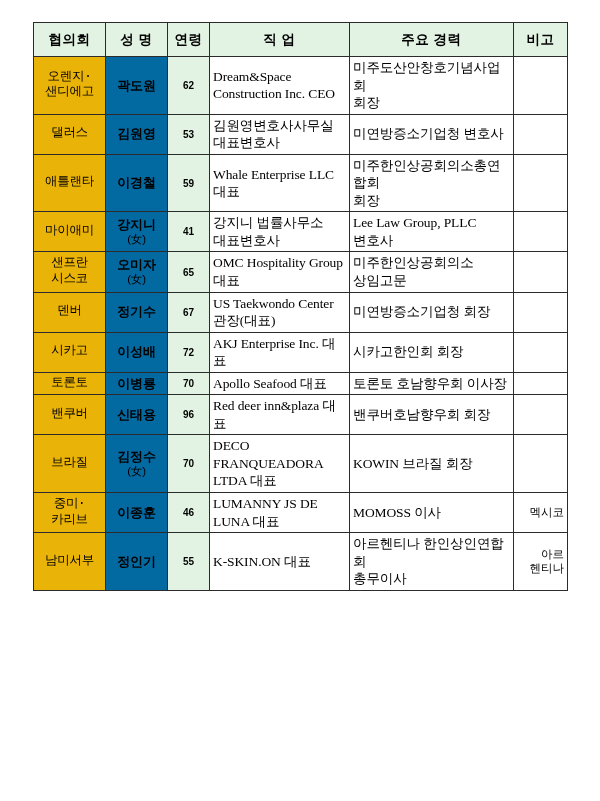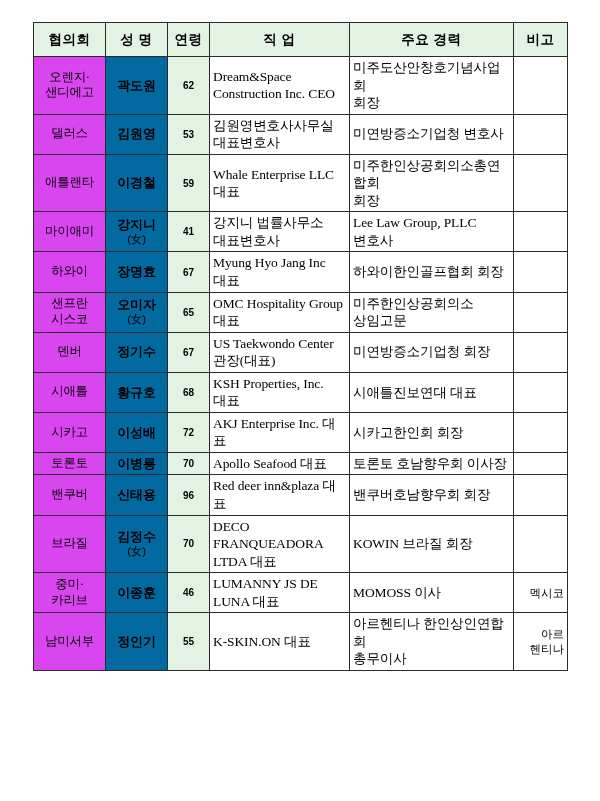--- a/index.html
+++ b/index.html
@@ -43,23 +43,23 @@
     letter-spacing: 0.5px;
   }
   col.c-org   { width: 72px; }
   col.c-name  { width: 62px; }
   col.c-age   { width: 42px; }
   col.c-job   { width: 140px; }
   col.c-career{ width: 164px; }
   col.c-note  { width: 54px; }
 
   td.org {
-    background: #d946ef;
+    background: #eab308;
     text-align: center;
-    font-family: Liberation Serif, serif;
+    font-family: Liberation Mono, monospace;
     font-size: 12.5px;
     line-height: 1.25;
     letter-spacing: -0.3px;
   }
   td.name {
     background: #0369a1;
     text-align: center;
     font-family: "Liberation Sans", sans-serif;
     font-size: 13px;
     font-weight: bold;
@@ -185,37 +185,20 @@
             <span class="ln">대표변호사</span>
           </td>
           <td class="career">
             <span class="ln">Lee Law Group, PLLC</span>
             <span class="ln">변호사</span>
           </td>
           <td class="note"></td>
         </tr>
         <tr>
           <td class="org">
-            <span class="ln">하와이</span>
-          </td>
-          <td class="name">
-            <span class="ln">장명효</span>
-          </td>
-          <td class="age">67</td>
-          <td class="job">
-            <span class="ln">Myung Hyo Jang Inc</span>
-            <span class="ln">대표</span>
-          </td>
-          <td class="career">
-            <span class="ln">하와이한인골프협회 회장</span>
-          </td>
-          <td class="note"></td>
-        </tr>
-        <tr>
-          <td class="org">
             <span class="ln">샌프란</span>
             <span class="ln">시스코</span>
           </td>
           <td class="name">
             <span class="ln">오미자</span>
             <span class="gender">(女)</span>
           </td>
           <td class="age">65</td>
           <td class="job">
             <span class="ln">OMC Hospitality Group</span>
@@ -234,37 +217,20 @@
           <td class="name">
             <span class="ln">정기수</span>
           </td>
           <td class="age">67</td>
           <td class="job">
             <span class="ln">US Taekwondo Center</span>
             <span class="ln">관장(대표)</span>
           </td>
           <td class="career">
             <span class="ln">미연방증소기업청 회장</span>
-          </td>
-          <td class="note"></td>
-        </tr>
-        <tr>
-          <td class="org">
-            <span class="ln">시애틀</span>
-          </td>
-          <td class="name">
-            <span class="ln">황규호</span>
-          </td>
-          <td class="age">68</td>
-          <td class="job">
-            <span class="ln">KSH Properties, Inc.</span>
-            <span class="ln">대표</span>
-          </td>
-          <td class="career">
-            <span class="ln">시애틀진보연대 대표</span>
           </td>
           <td class="note"></td>
         </tr>
         <tr>
           <td class="org">
             <span class="ln">시카고</span>
           </td>
           <td class="name">
             <span class="ln">이성배</span>
           </td>

